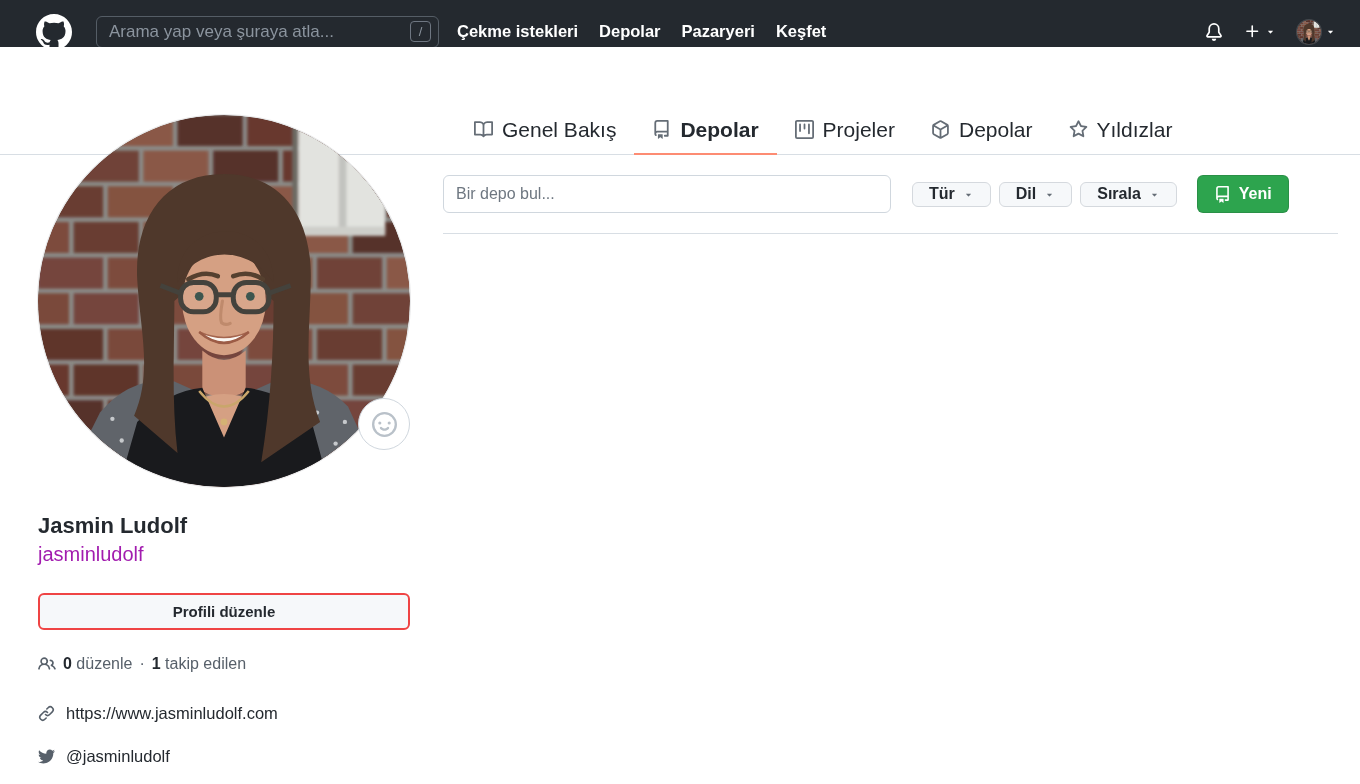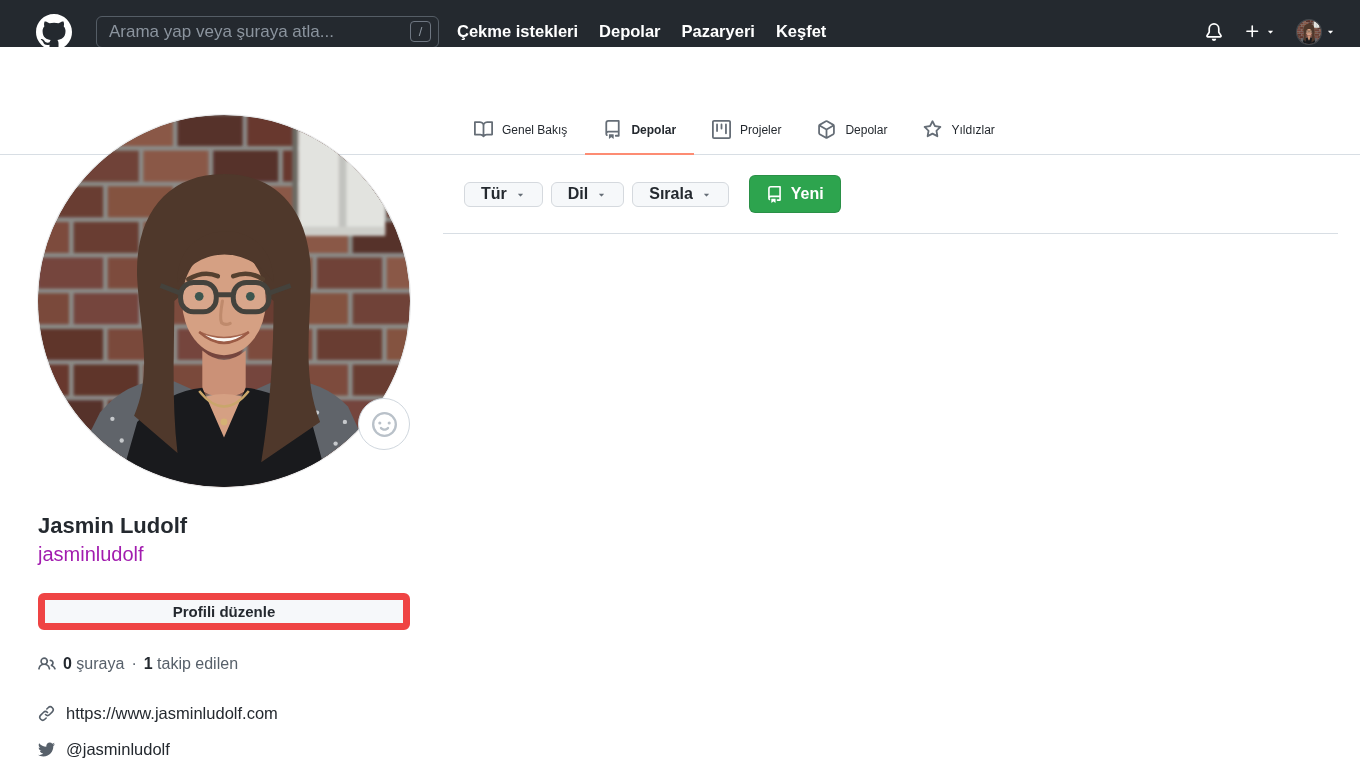--- a/index.html
+++ b/index.html
@@ -42,21 +42,21 @@
   }
 
   
   .profile-header {
     position:absolute; top:47px; left:0; width:1360px; height:108px;
     background:#fff; border-bottom:1px solid #d8dee4; z-index:1;
   }
   .tabs { position:absolute; left:456px; bottom:-1px; display:flex; }
   .tab {
     display:flex; align-items:center; gap:9px; padding:0 18px; height:49px;
-    font-size:12px; color:#24292f; cursor:pointer;
+    font-size:21px; color:#24292f; cursor:pointer;
     border-bottom:2px solid transparent; white-space:nowrap;
   }
   .tab .ticon { color:#656d76; display:flex; }
   .tab .ticon svg { fill:#656d76; width:19px; height:19px; }
   .tab.active { font-weight:700; border-bottom-color:#fd8c73; }
 
   
   .sidebar { position:absolute; left:38px; top:115px; width:372px; z-index:2; }
   .avatar-wrap { position:relative; width:372px; height:372px; }
   .avatar-big {
@@ -67,31 +67,31 @@
   .status-btn {
     position:absolute; left:320px; top:283px; width:52px; height:52px;
     background:#ffffff; border:1px solid #d0d7de; border-radius:50%;
     display:flex; align-items:center; justify-content:center; cursor:pointer;
   }
   .status-btn svg { fill:#b9c1c9; width:25px; height:25px; }
   .profile-name { margin-top:25px; font-size:22px; font-weight:700; line-height:1.25; color:#24292f; }
   .profile-username { font-size:20px; font-weight:300; color:#a21caf; line-height:1.45; }
   .edit-btn {
     margin-top:24px; width:372px; height:37px;
-    background:#f6f8fa; border:7px solid #ef4444; border-radius:6px;
+    background:#f6f8fa; border:2px solid #ef4444; border-radius:6px;
     font-family:inherit; font-size:15px; font-weight:700; color:#24292f; cursor:pointer;
   }
   .followers-row {
     margin-top:25px; display:flex; align-items:center; gap:7px;
     color:#57606a; font-size:16px;
   }
   .followers-row svg { fill:#57606a; width:18px; height:18px; flex:none; }
   .followers-row a { color:inherit; text-decoration:none; cursor:pointer; }
   .followers-row .cnt { color:#24292f; font-weight:700; }
-  .detail-rows { margin-top:31px; display:flex; flex-direction:column; gap:17px; }
+  .detail-rows { margin-top:31px; display:flex; flex-direction:column; gap:24px; }
   .detail-row { display:flex; align-items:center; gap:11px; font-size:16.5px; color:#24292f; }
   .detail-row svg { fill:#57606a; width:17px; height:17px; flex:none; }
   .detail-row a { color:#24292f; text-decoration:none; cursor:pointer; }
 
   
   .main { position:absolute; left:443px; top:175px; width:895px; z-index:0; }
   .filter-row { display:flex; align-items:center; }
   .repo-search {
     width:448px; height:38px; border:1px solid #d0d7de; border-radius:6px;
     padding:0 12px; font-family:inherit; font-size:16px; color:#24292f; background:#fff; outline:none;
@@ -364,21 +364,21 @@
 
   <h1 class="profile-name">Jasmin Ludolf</h1>
   <div class="profile-username">jasminludolf</div>
 
   <button class="edit-btn">Profili düzenle</button>
 
   <div class="followers-row">
     <svg viewBox="0 0 16 16">
         <path d="M2 5.5a3.5 3.5 0 1 1 5.898 2.549 5.508 5.508 0 0 1 3.034 4.084.75.75 0 1 1-1.482.235 4 4 0 0 0-7.9 0 .75.75 0 0 1-1.482-.236A5.507 5.507 0 0 1 3.102 8.05 3.493 3.493 0 0 1 2 5.5ZM11 4a3.001 3.001 0 0 1 2.22 5.018 5.01 5.01 0 0 1 2.56 3.012.749.749 0 0 1-.885.954.752.752 0 0 1-.549-.514 3.507 3.507 0 0 0-2.522-2.372.75.75 0 0 1-.574-.73v-.352a.75.75 0 0 1 .416-.672A1.5 1.5 0 0 0 11 5.5.75.75 0 0 1 11 4Zm-5.5-.5a2 2 0 1 0-.001 3.999A2 2 0 0 0 5.5 3.5Z"></path>
       </svg>
-    <a><span class="cnt">0</span> <span>şuraya</span></a>
+    <a><span class="cnt">0</span> <span>düzenle</span></a>
     <span>·</span>
     <a><span class="cnt">1</span> <span>takip edilen</span></a>
   </div>
 
   <div class="detail-rows">
     <div class="detail-row">
       <svg viewBox="0 0 16 16">
           <path d="m7.775 3.275 1.25-1.25a3.5 3.5 0 1 1 4.95 4.95l-2.5 2.5a3.5 3.5 0 0 1-4.95 0 .751.751 0 0 1 .018-1.042.751.751 0 0 1 1.042-.018 1.998 1.998 0 0 0 2.83 0l2.5-2.5a2.002 2.002 0 0 0-2.83-2.83l-1.25 1.25a.751.751 0 0 1-1.042-.018.751.751 0 0 1-.018-1.042Zm-4.69 9.64a1.998 1.998 0 0 0 2.83 0l1.25-1.25a.751.751 0 0 1 1.042.018.751.751 0 0 1 .018 1.042l-1.25 1.25a3.5 3.5 0 1 1-4.95-4.95l2.5-2.5a3.5 3.5 0 0 1 4.95 0 .751.751 0 0 1-.018 1.042.751.751 0 0 1-1.042.018 1.998 1.998 0 0 0-2.83 0l-2.5 2.5a1.998 1.998 0 0 0 0 2.83Z"></path>
         </svg>
       <a>https://www.jasminludolf.com</a>
@@ -387,20 +387,21 @@
       <svg viewBox="0 0 16 16">
           <path d="M16 3.038c-.59.26-1.22.437-1.885.517.677-.407 1.198-1.05 1.443-1.816-.634.37-1.337.64-2.085.79-.598-.64-1.45-1.04-2.396-1.04-1.812 0-3.282 1.47-3.282 3.28 0 .257.03.507.085.75C5.152 5.39 2.733 4.08 1.114 2.1.83 2.58.67 3.14.67 3.75c0 1.14.58 2.143 1.46 2.732-.538-.017-1.045-.165-1.487-.41v.04c0 1.59 1.13 2.918 2.633 3.22-.276.074-.566.114-.865.114-.21 0-.41-.02-.61-.058.42 1.304 1.63 2.253 3.07 2.28-1.12.88-2.54 1.404-4.07 1.404-.26 0-.52-.015-.78-.045 1.46.93 3.18 1.474 5.04 1.474 6.04 0 9.34-5 9.34-9.33 0-.14 0-.28-.01-.42.64-.46 1.2-1.04 1.64-1.7z"></path>
         </svg>
       <a>@jasminludolf</a>
     </div>
   </div>
 </aside>
 
 <main class="main">
   <div class="filter-row">
+    <input class="repo-search" type="text" placeholder="Bir depo bul..." style="">
     <button class="filter-btn">
       <span>Tür</span>
       <svg class="caret" viewBox="0 0 16 16">
           <path d="M4.427 7.427l3.396 3.396a.25.25 0 0 0 .354 0l3.396-3.396A.25.25 0 0 0 11.396 7H4.604a.25.25 0 0 0-.177.427Z"></path>
         </svg>
     </button>
     <button class="filter-btn">
       <span>Dil</span>
       <svg class="caret" viewBox="0 0 16 16">
           <path d="M4.427 7.427l3.396 3.396a.25.25 0 0 0 .354 0l3.396-3.396A.25.25 0 0 0 11.396 7H4.604a.25.25 0 0 0-.177.427Z"></path>

